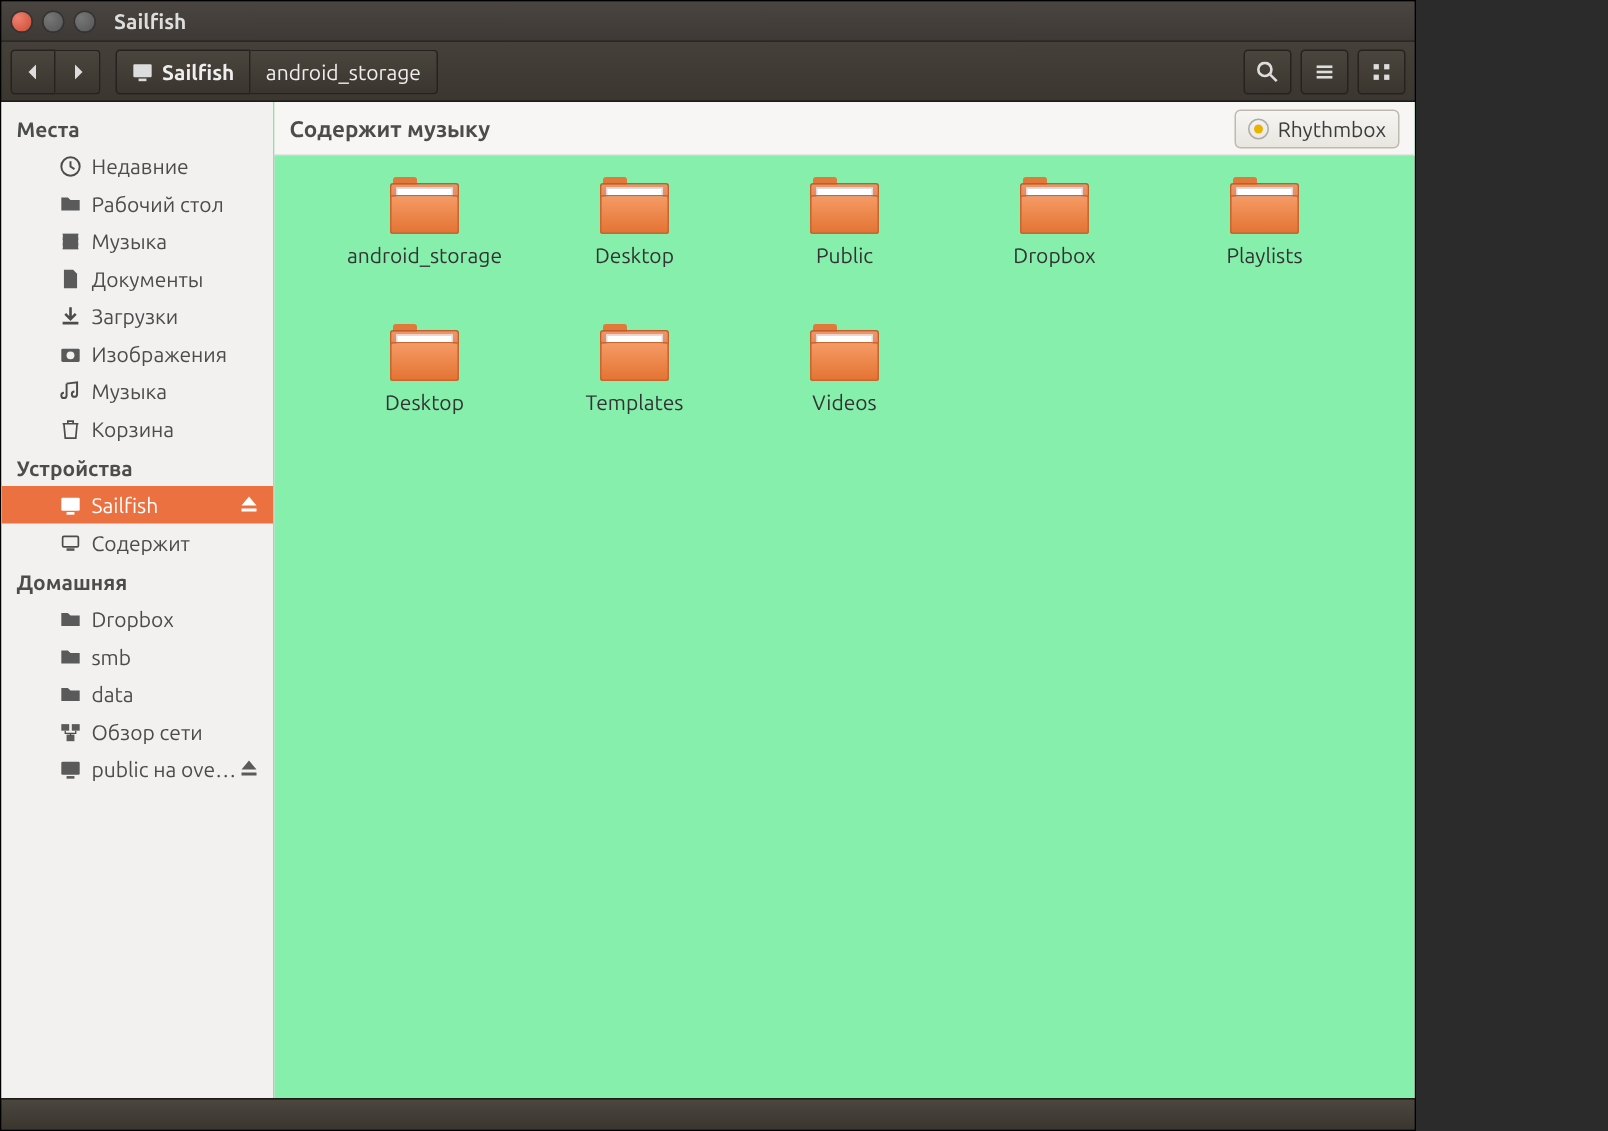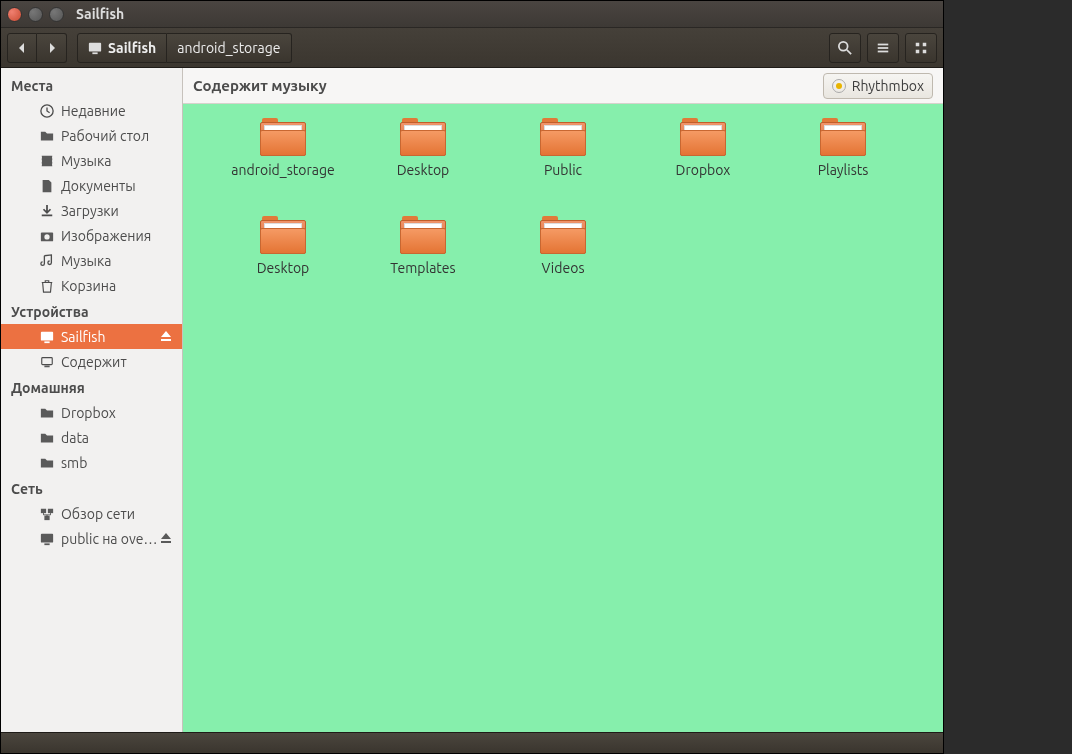--- a/index.html
+++ b/index.html
@@ -228,32 +228,31 @@
             </svg>
           </span>
         <span class="label">Dropbox</span>
       </div>
       <div class="side-item">
         <span class="icon">
             <svg viewBox="0 0 16 16">
               <path d="M1 3h5l2 2h7v8H1z"></path>
             </svg>
           </span>
+        <span class="label">smb</span>
+      </div>
+      <div class="side-item">
+        <span class="icon">
+            <svg viewBox="0 0 16 16">
+              <path d="M1 3h5l2 2h7v8H1z"></path>
+            </svg>
+          </span>
         <span class="label">data</span>
       </div>
-      <div class="side-item">
-        <span class="icon">
-            <svg viewBox="0 0 16 16">
-              <path d="M1 3h5l2 2h7v8H1z"></path>
-            </svg>
-          </span>
-        <span class="label">smb</span>
-      </div>
-
-      <div class="side-head">Сеть</div>
+
       <div class="side-item">
         <span class="icon">
             <svg viewBox="0 0 16 16">
               <rect x="1" y="2" width="6" height="5"></rect>
               <rect x="9" y="2" width="6" height="5"></rect>
               <rect x="5" y="10" width="6" height="5"></rect>
               <path d="M4 7v2h8V7M8 9v2" fill="none" stroke="currentColor"></path>
             </svg>
           </span>
         <span class="label">Обзор сети</span>

